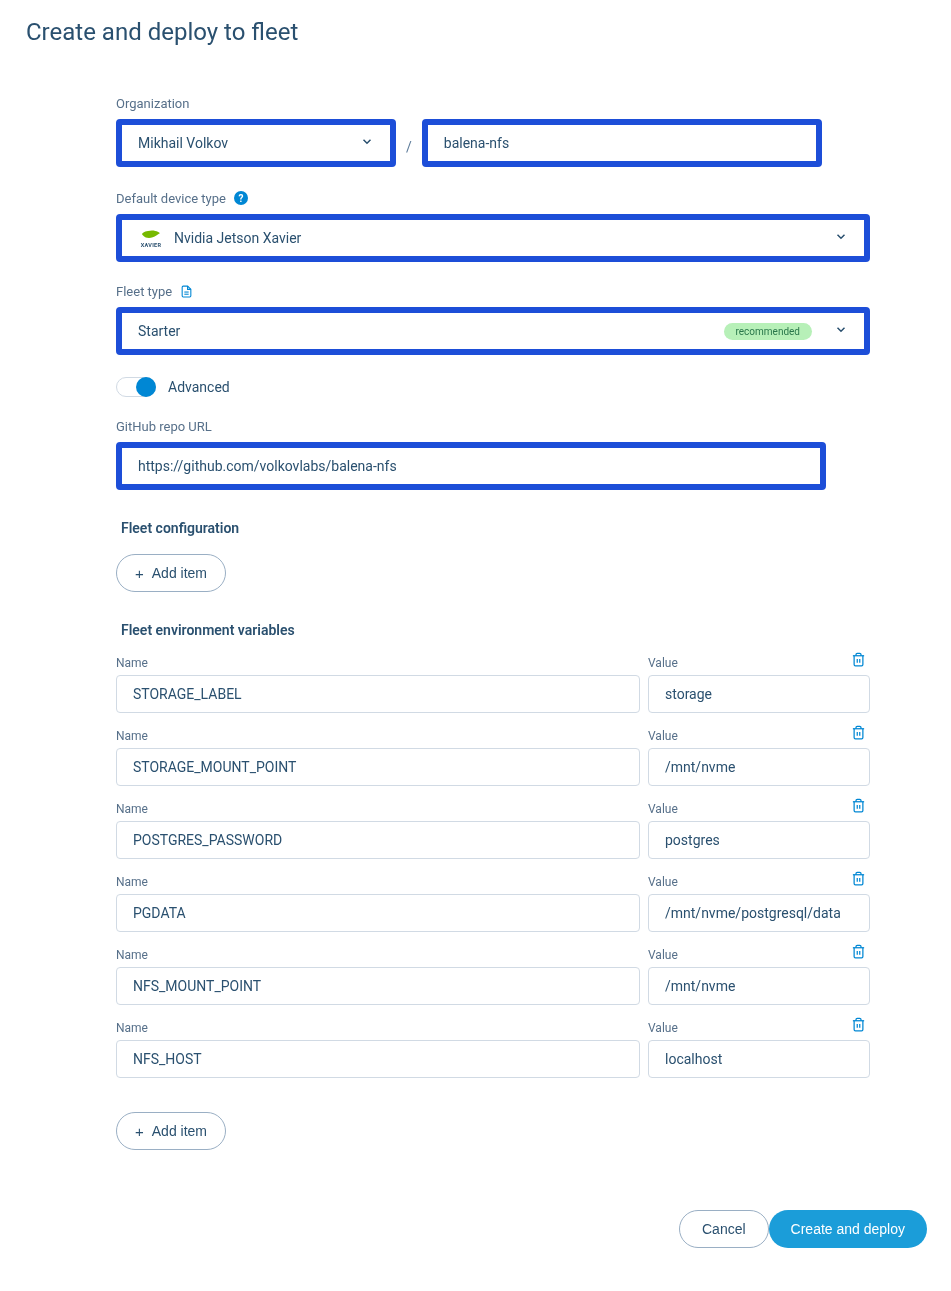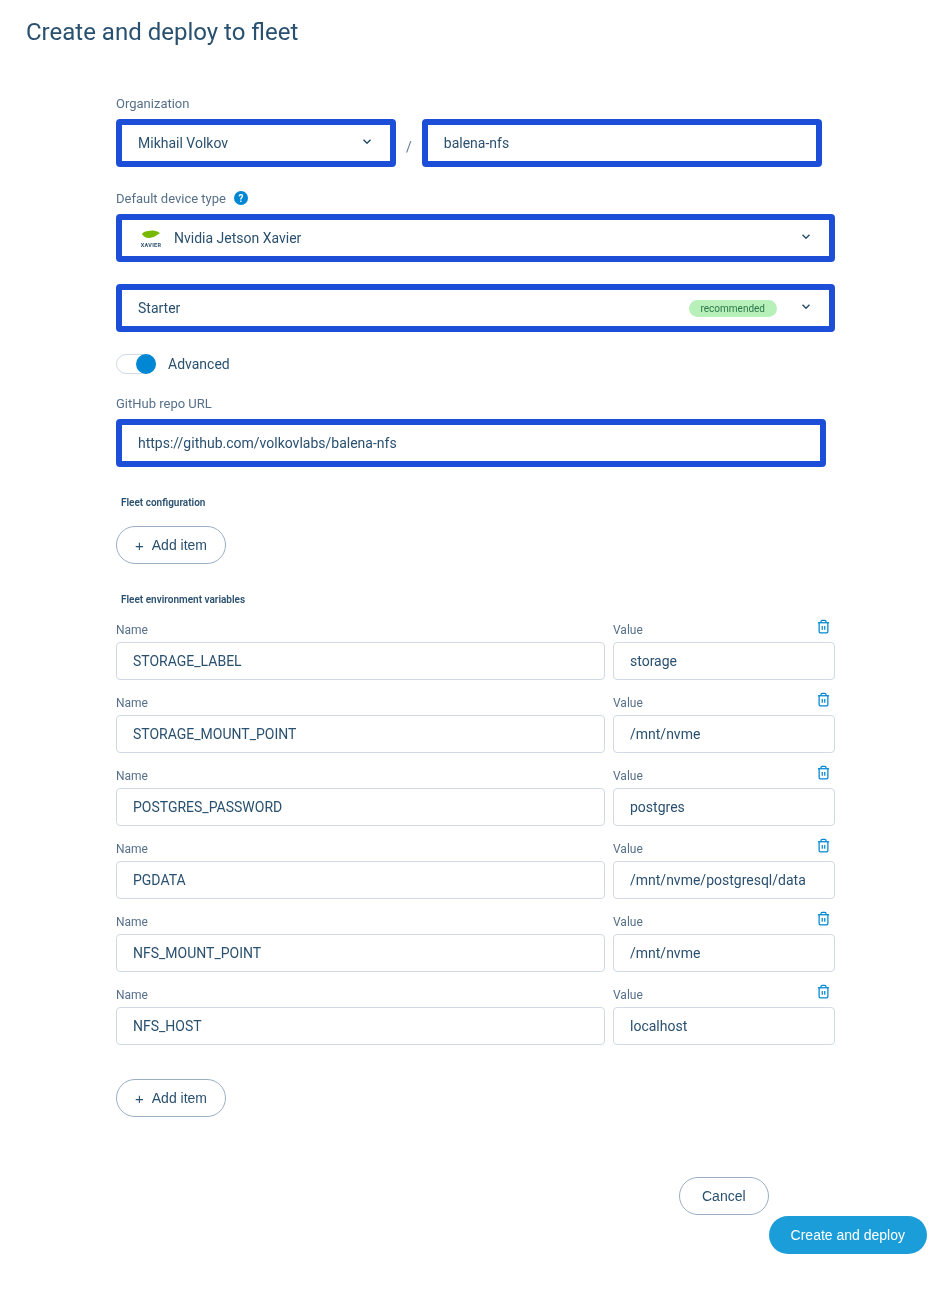--- a/index.html
+++ b/index.html
@@ -11,21 +11,21 @@
     color: #2a506f;
     width: 951px;
   }
   .page-title {
     font-size: 24px;
     font-weight: 400;
     color: #2a506f;
     padding: 18px 0 10px 26px;
   }
   .form-container {
-    padding: 40px 116px 20px 116px;
+    padding: 40px 81px 20px 116px;
   }
   .label {
     font-size: 13px;
     color: #57708a;
     margin-bottom: 8px;
     display: block;
   }
   .row-org-fleet {
     display: flex;
     align-items: flex-end;
@@ -147,21 +147,21 @@
     width: 20px;
     height: 20px;
     border-radius: 50%;
     background: #0087d4;
   }
   .toggle-label {
     font-size: 14px;
     color: #2a506f;
   }
   .section-title {
-    font-size: 10px;
+    font-size: 14px;
     color: #2a506f;
     font-weight: 600;
     margin: 30px 0 18px 5px;
   }
   .add-item-btn {
     display: inline-flex;
     align-items: center;
     gap: 8px;
     height: 38px;
     padding: 0 18px;
@@ -233,21 +233,20 @@
   }
   .btn-primary {
     height: 38px;
     padding: 0 22px;
     border: none;
     border-radius: 20px;
     background: #1b9dd9;
     color: #fff;
     font-size: 14px;
     cursor: pointer;
-    margin-top: 39px;
   }
   input.env-input, input.input-box-in {
     border: none;
     outline: none;
     width: 100%;
     font-size: 14px;
     color: #2a506f;
     font-family: inherit;
     padding: 0;
     background: transparent;
@@ -302,20 +301,31 @@
       <span class="chevron">
         <svg width="14" height="14" viewBox="0 0 24 24" fill="none" stroke="#2a506f" stroke-width="2.5">
             <polyline points="6 9 12 15 18 9"></polyline>
           </svg>
       </span>
     </div>
   </div>
 
   
   <div class="full-row">
+    <div class="label-row">
+      <span class="label">Fleet type</span>
+      <span class="doc-icon">
+        <svg width="13" height="15" viewBox="0 0 24 24" fill="none" stroke="#0087d4" stroke-width="2">
+            <path d="M14 2H6a2 2 0 0 0-2 2v16a2 2 0 0 0 2 2h12a2 2 0 0 0 2-2V8z"></path>
+            <polyline points="14 2 14 8 20 8"></polyline>
+            <line x1="8" y1="13" x2="16" y2="13"></line>
+            <line x1="8" y1="17" x2="16" y2="17"></line>
+          </svg>
+      </span>
+    </div>
     <div class="select-box">
       <div class="fleet-type-row">
         <span class="fleet-type-name">Starter</span>
         <span class="badge">recommended</span>
       </div>
       <span class="chevron">
         <svg width="14" height="14" viewBox="0 0 24 24" fill="none" stroke="#2a506f" stroke-width="2.5">
             <polyline points="6 9 12 15 18 9"></polyline>
           </svg>
       </span>

